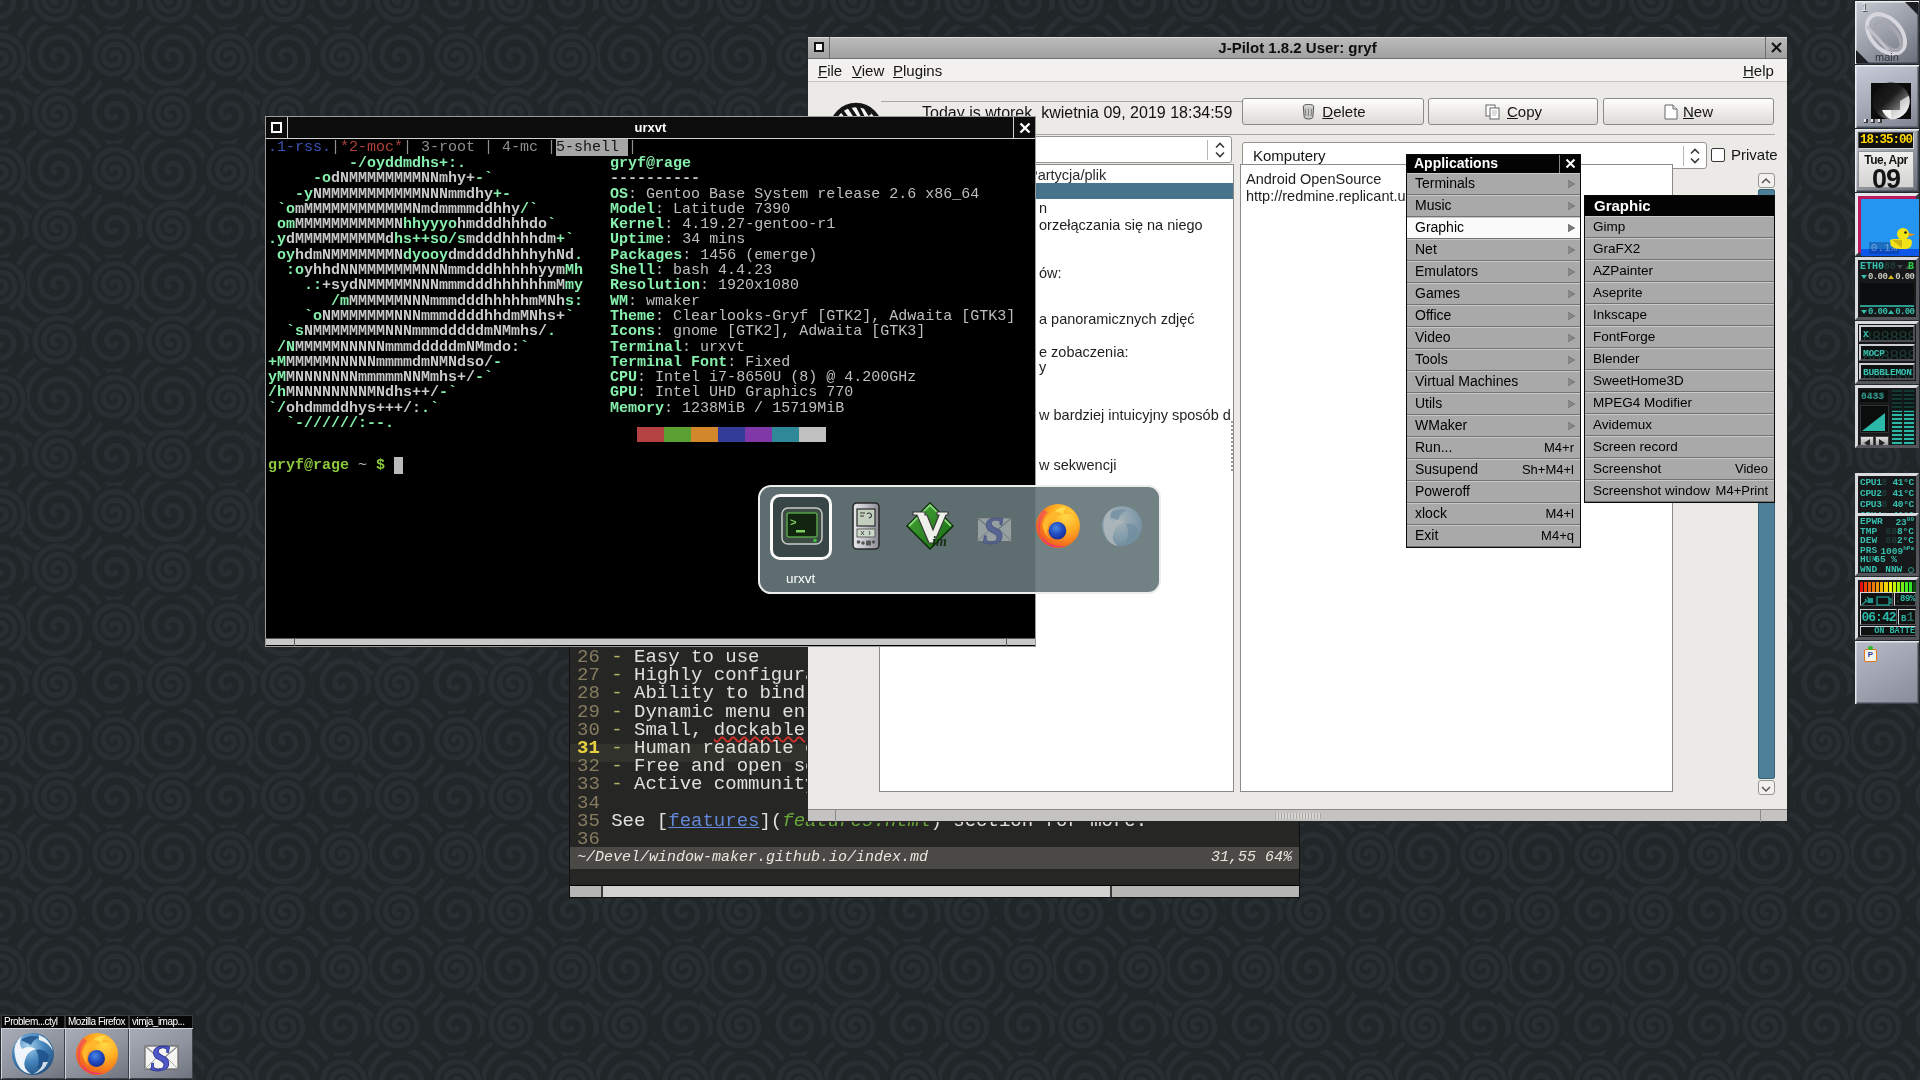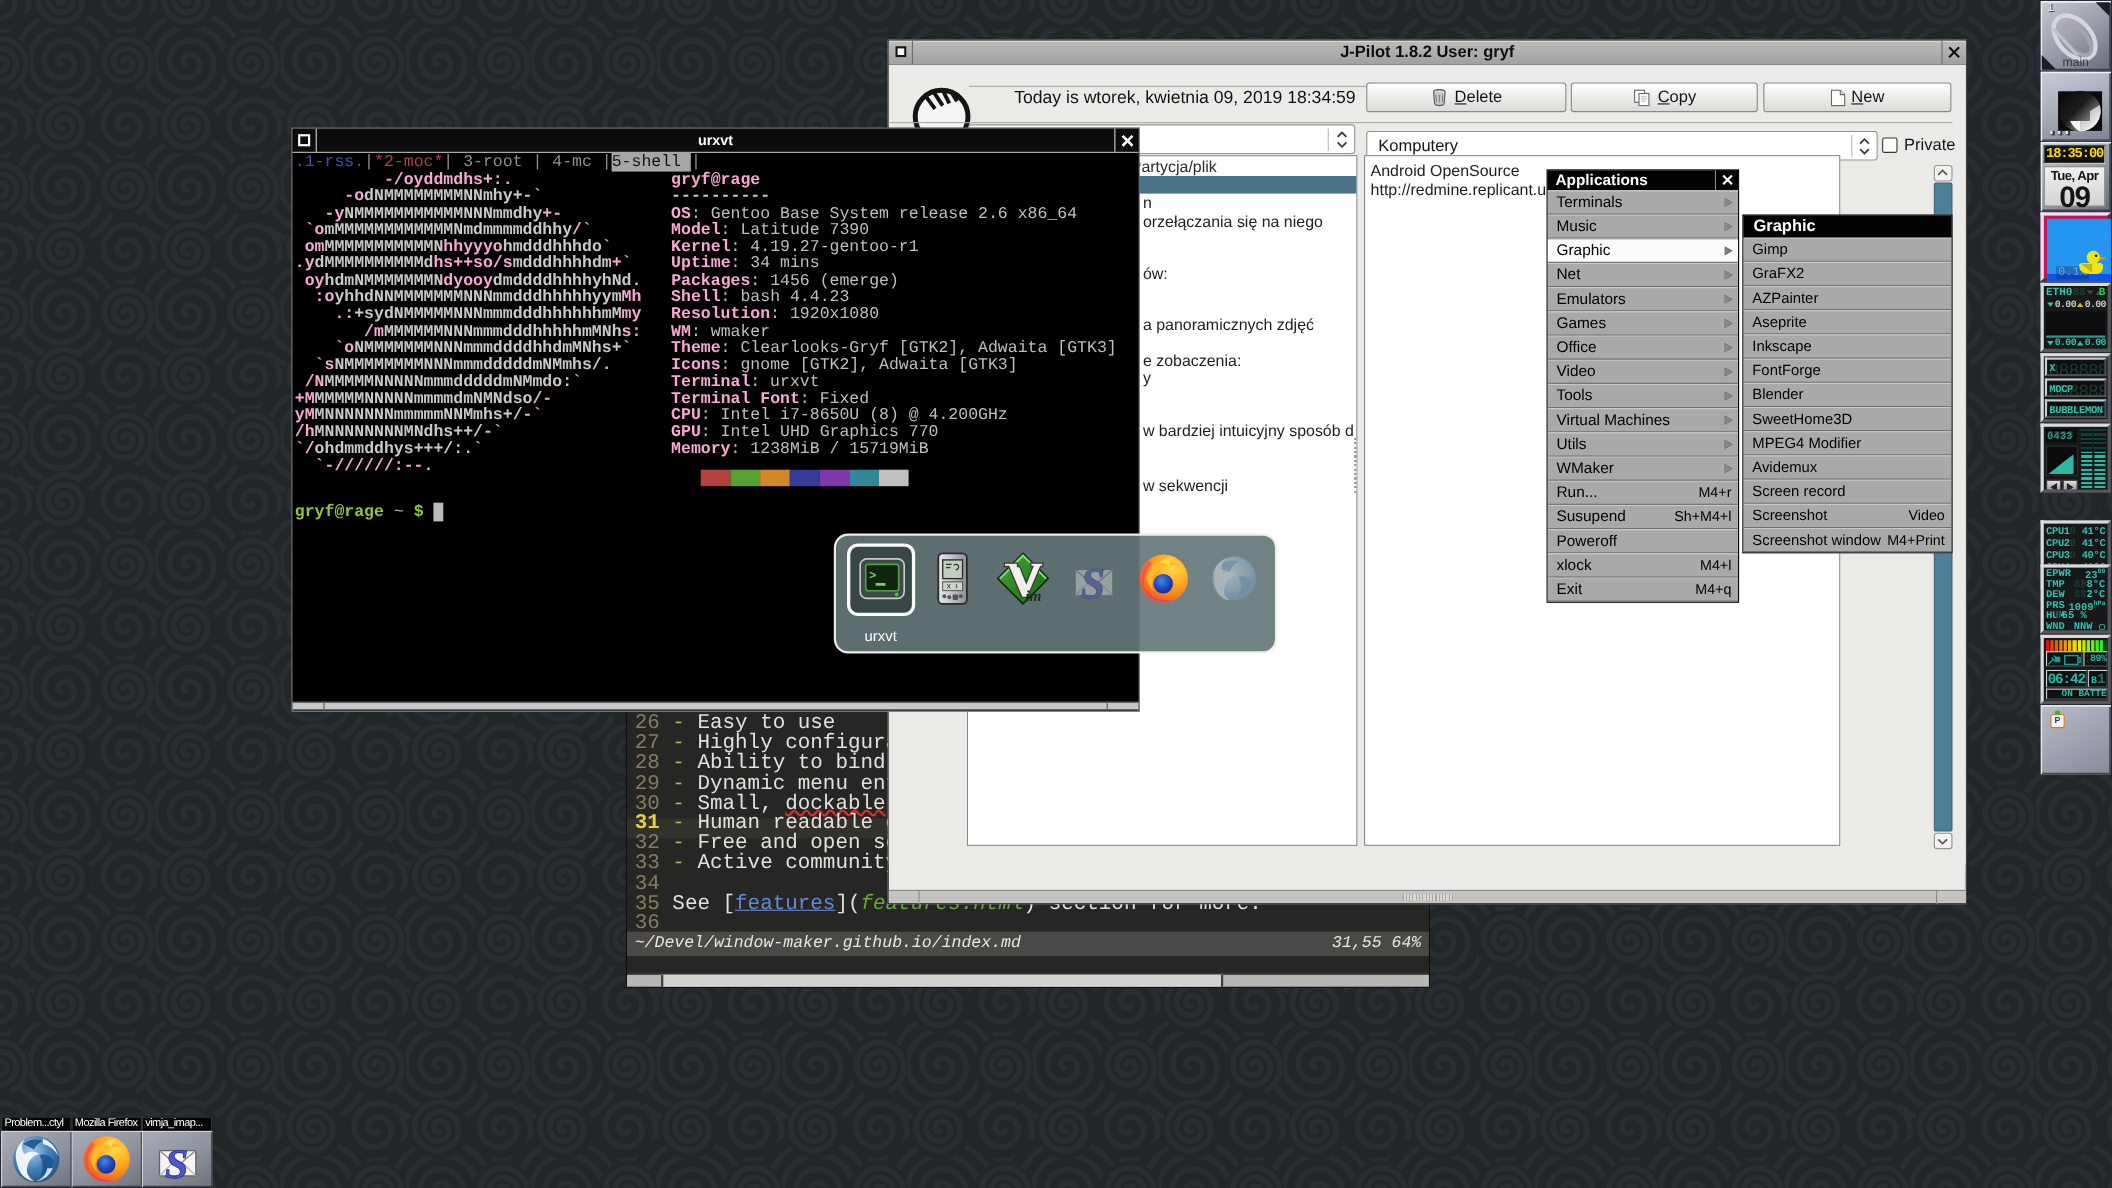--- a/index.html
+++ b/index.html
@@ -9,21 +9,21 @@
 
 #term{position:absolute;left:265px;top:116px;width:771px;height:531px;border:1px solid #9c9c9c;background:#000}
 .tbar{height:22px;background:#0c0c0c;display:flex;border-bottom:1px solid #d0d0d0}
 .tbtn{width:22px;border-right:1px solid #d0d0d0;position:relative}
 .tbtn i{position:absolute;left:5px;top:5px;width:11px;height:11px;border:2px solid #fff;background:#0c0c0c}
 .ttl{flex:1;color:#fff;font-weight:bold;font-size:13px;text-align:center;line-height:21px}
 .tcls{width:22px;border-left:1px solid #d0d0d0;position:relative}
 .tcls svg{position:absolute;left:5px;top:5px}
 .tbody{position:relative;height:499px;background:#000;overflow:hidden}
 .tpre{position:absolute;font:15px/15.3px "Liberation Mono",monospace;color:#bfbfbf;font-weight:normal}
-.tpre .p{color:#f9a8d4;font-weight:bold}
+.tpre .p{color:#86efac;font-weight:bold}
 .tpre .w{color:#c9c9c9;font-weight:bold}
 .tpre .v{color:#bfbfbf}
 .tpre .g{color:#8cc83c;font-weight:bold}
 .tpre .sb{color:#3d52b4}
 .tpre .sr{color:#b0413c}
 .tpre .sg{color:#8f8f8f}
 .tpre .shl{background:#a6a6a6;color:#141414}
 .tpre .cur{background:#bbbbbb}
 #pal{position:absolute;left:371px;top:288px;font-size:0}
 #pal i{display:inline-block;width:27px;height:15px}
@@ -183,20 +183,26 @@
  <div id="jptb">
       <div id="jpbtn">
         <i></i>
       </div>
       <div id="jpttl">J-Pilot 1.8.2 User: gryf</div>
       <div id="jpcls">
   <svg width="13" height="13" viewBox="0 0 13 13">
           <path d="M2,2 L11,11 M11,2 L2,11" stroke="#111" stroke-width="2"></path>
         </svg>
       </div>
+    </div>
+ <div id="jpmenu">
+      <span style="left:10px"><u>F</u>ile</span>
+      <span style="left:44px"><u>V</u>iew</span>
+      <span style="left:85px"><u>P</u>lugins</span>
+      <span style="left:935px"><u>H</u>elp</span>
     </div>
  <div id="jpbody">
   <div class="hline" style="left:73px;top:19px;width:361px"></div>
   <svg id="jplogo" width="54" height="54" viewBox="0 0 54 54" style="left:21px;top:20px">
     <circle cx="27" cy="27" r="24" fill="#f4f4f2" stroke="#141414" stroke-width="4.5"></circle>
     <path d="M13,9 L21,20 M20,5 L28,17 M28,3 L34,15 M36,5 L41,13" stroke="#141414" stroke-width="3.5"></path>
   </svg>
   <div id="jpdate">Today is wtorek, kwietnia 09, 2019 18:34:59</div>
   <div class="hline" style="left:1px;top:52px;width:966px"></div>
   <div class="jbtn" style="left:434px;width:182px">

